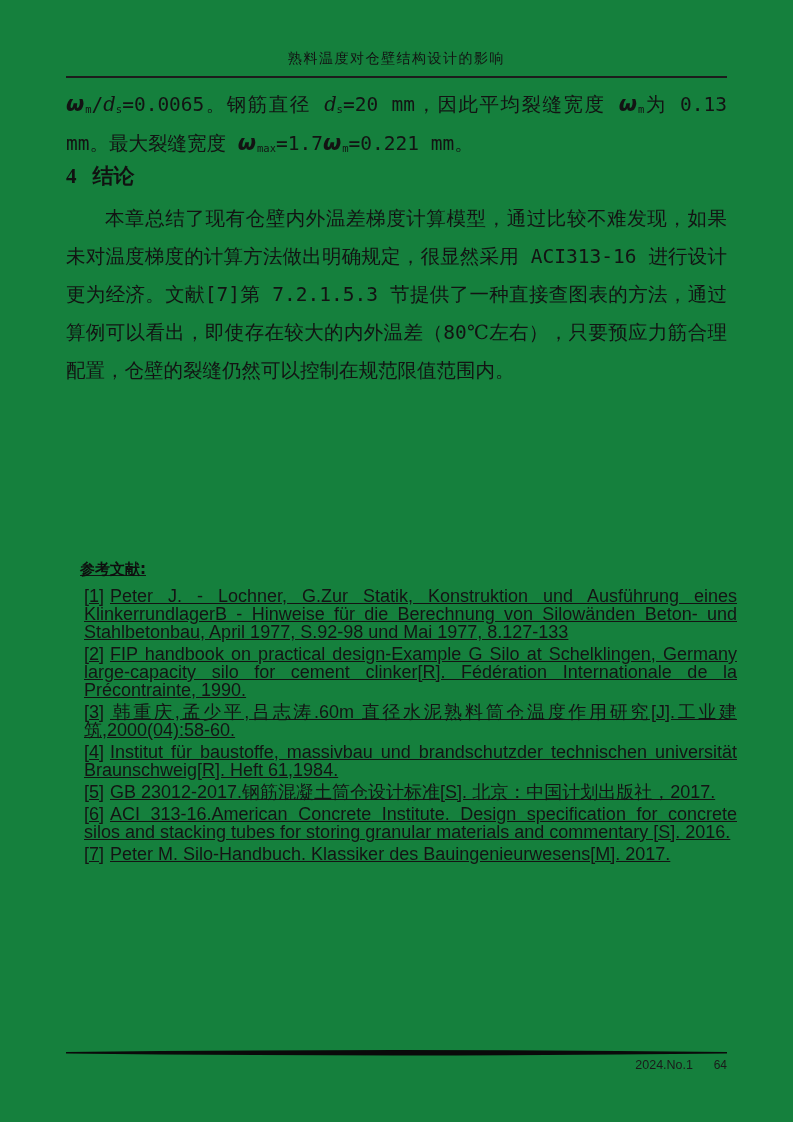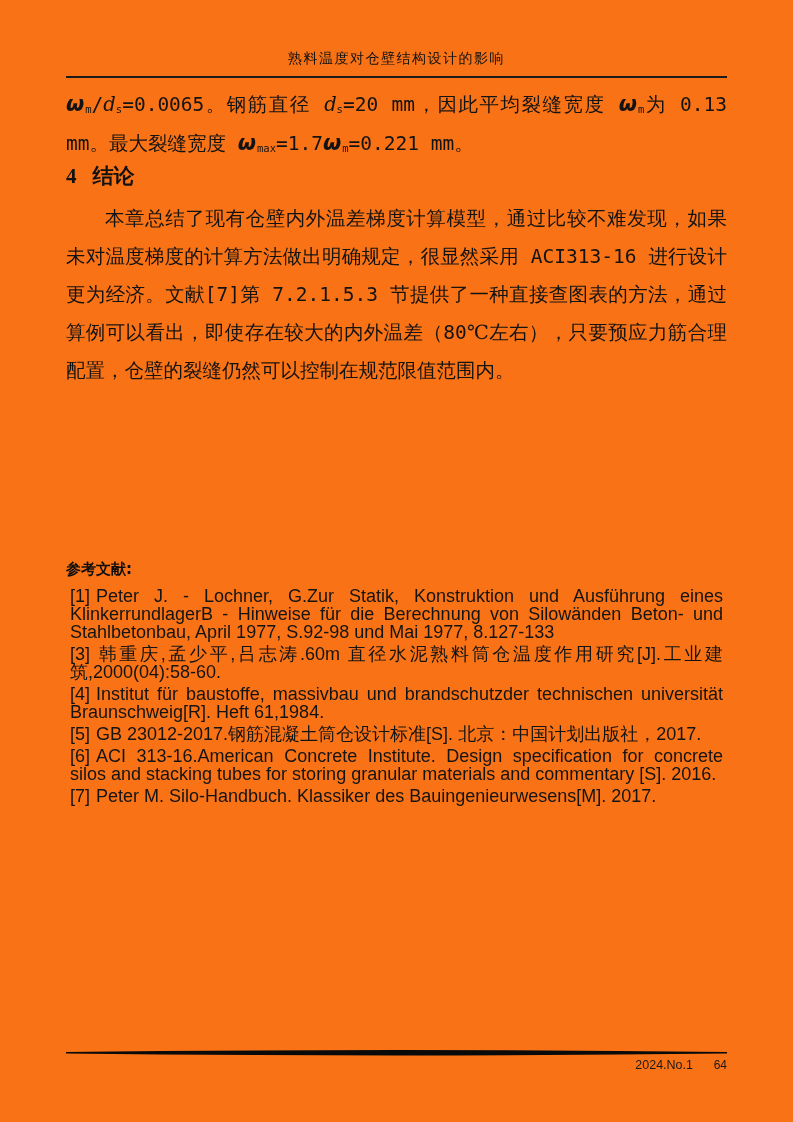--- a/index.html
+++ b/index.html
@@ -1,17 +1,17 @@
 <!DOCTYPE html>
 <html><head>
 <meta charset="utf-8">
 <style>
   html,body{margin:0;padding:0;background:#ffffff;}
   .page{
-    position:relative;width:793px;height:1122px;background:#f97316;color:#131313;
+    position:relative;width:793px;height:1122px;background:#15803d;color:#131313;
     overflow:hidden;font-family:"DejaVu Serif", serif;
   }
   
   .running-header{
     position:absolute;left:66px;top:50px;width:661px;text-align:center;
     font-size:14px;letter-spacing:1.5px;padding-bottom:8px;
     border-bottom:2px solid #1c1c1c;
     font-family:"DejaVu Serif", serif;
   }
   
@@ -33,21 +33,21 @@
     font-family:Liberation Serif, serif;
   }
   .section-number{margin-right:16px;}
   
   .conclusion{
     position:absolute;left:66px;top:200px;width:661px;margin:0;
     font-size:19.5px;line-height:38px;text-align:justify;text-indent:2em;
     font-family:"DejaVu Sans Mono","DejaVu Serif", serif;
   }
   
-  .references{position:absolute;left:66px;top:560px;width:661px;}
+  .references{position:absolute;left:80px;top:560px;width:661px;text-decoration:underline;}
   .references-heading{
     margin:0 0 8px 0;font-size:15px;font-weight:bold;color:#0e0e0e;
     font-family:"DejaVu Sans","Liberation Sans", sans-serif;
   }
   .ref-item{
     margin:4px;font-size:18px;line-height:18px;text-align:justify;color:#141414;
     font-family:"Liberation Sans", sans-serif;
   }
   .ref-label{margin-right:6px;}
   
@@ -73,20 +73,21 @@
 
   <p class="intro"><span class="omega">ω</span><sub>m</sub><span>/</span><span class="mvar">d</span><sub>s</sub><span>=0.0065。钢筋直径 </span><span class="mvar">d</span><sub>s</sub><span>=20 mm，因此平均裂缝宽度 </span><span class="omega">ω</span><sub>m</sub><span>为 0.13 mm。最大裂缝宽度 </span><span class="omega">ω</span><sub>max</sub><span>=1.7</span><span class="omega">ω</span><sub>m</sub><span>=0.221 mm。</span></p>
 
   <h2 class="section-heading"><span class="section-number">4</span><span>结论</span></h2>
 
   <p class="conclusion">本章总结了现有仓壁内外温差梯度计算模型，通过比较不难发现，如果未对温度梯度的计算方法做出明确规定，很显然采用 ACI313-16 进行设计更为经济。文献[7]第 7.2.1.5.3 节提供了一种直接查图表的方法，通过算例可以看出，即使存在较大的内外温差（80℃左右），只要预应力筋合理配置，仓壁的裂缝仍然可以控制在规范限值范围内。</p>
 
   <div class="references">
     <p class="references-heading">参考文献:</p>
     <p class="ref-item"><span class="ref-label">[1]</span><span>Peter J. - Lochner, G.Zur Statik, Konstruktion und Ausführung eines KlinkerrundlagerB - Hinweise für die Berechnung von Silowänden Beton- und Stahlbetonbau, April 1977, S.92-98 und Mai 1977, 8.127-133</span></p>
+    <p class="ref-item"><span class="ref-label">[2]</span><span>FIP handbook on practical design-Example G Silo at Schelklingen, Germany large-capacity silo for cement clinker[R]. Fédération Internationale de la Précontrainte, 1990.</span></p>
     <p class="ref-item"><span class="ref-label">[3]</span><span>韩重庆,孟少平,吕志涛.60m 直径水泥熟料筒仓温度作用研究[J].工业建筑,2000(04):58-60.</span></p>
     <p class="ref-item"><span class="ref-label">[4]</span><span>Institut für baustoffe, massivbau und brandschutzder technischen universität Braunschweig[R]. Heft 61,1984.</span></p>
     <p class="ref-item"><span class="ref-label">[5]</span><span>GB 23012-2017.钢筋混凝土筒仓设计标准[S]. 北京：中国计划出版社，2017.</span></p>
     <p class="ref-item"><span class="ref-label">[6]</span><span>ACI 313-16.American Concrete Institute. Design specification for concrete silos and stacking tubes for storing granular materials and commentary [S]. 2016.</span></p>
     <p class="ref-item"><span class="ref-label">[7]</span><span>Peter M. Silo-Handbuch. Klassiker des Bauingenieurwesens[M]. 2017.</span></p>
   </div>
 
   <svg class="footer-rule" viewBox="0 0 660 8" preserveAspectRatio="none">
     <path d="M0,3.0 Q330,-0.8 660,3.0 L660,4.6 Q330,8.2 0,4.6 Z" fill="#0a0a0a"></path>
   </svg>

